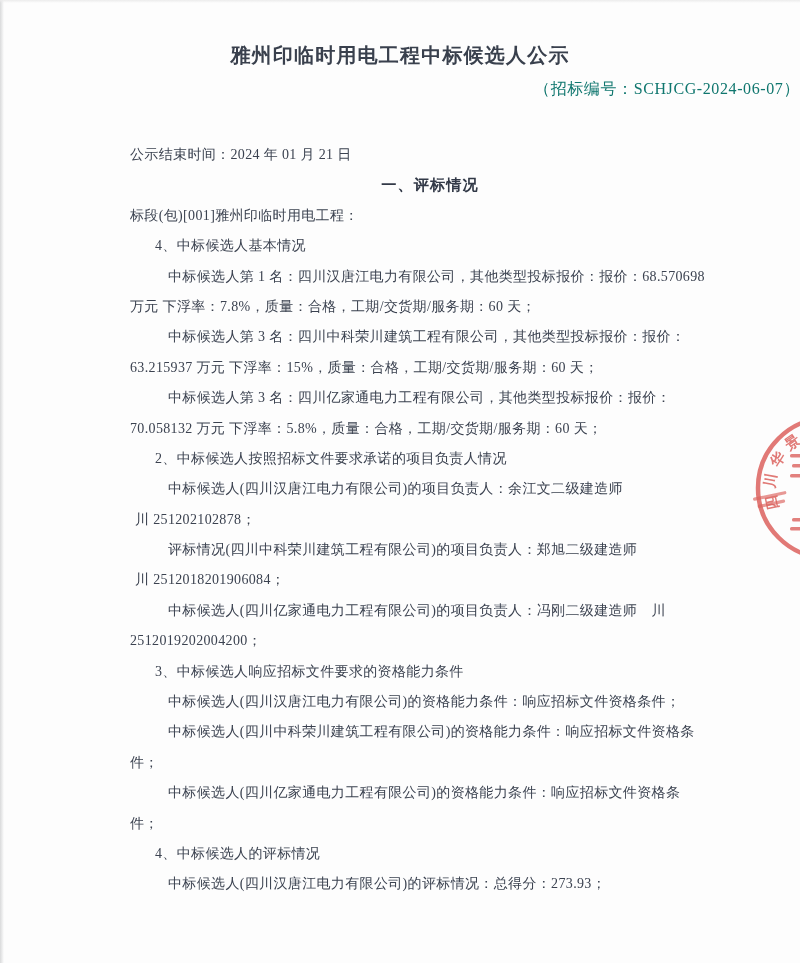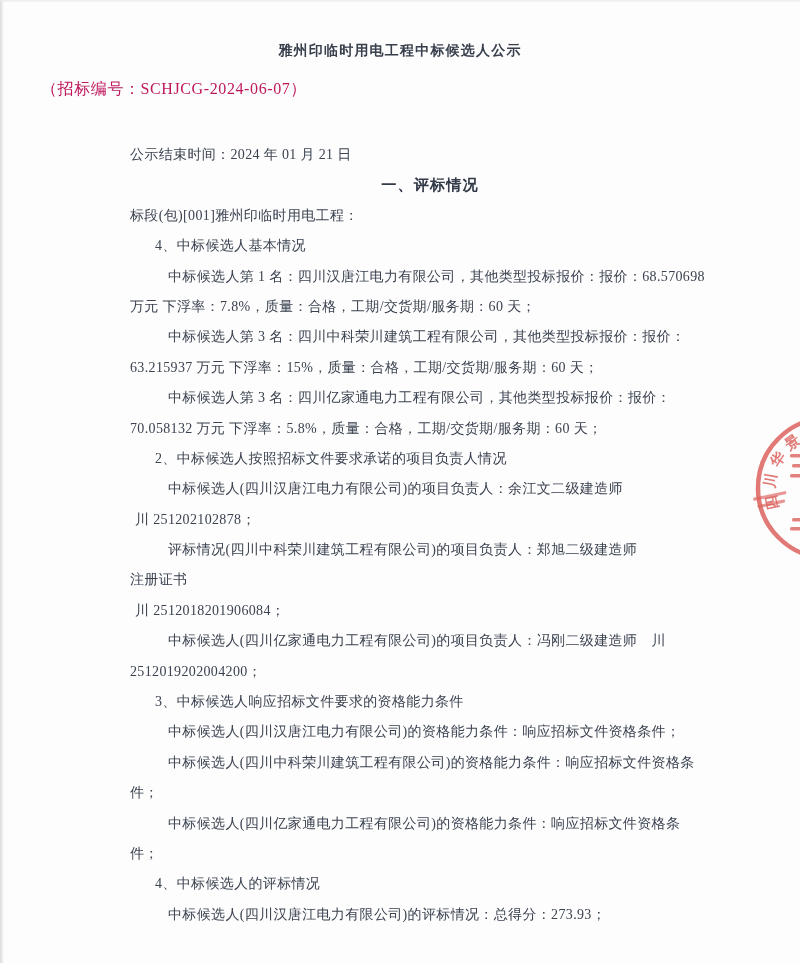--- a/index.html
+++ b/index.html
@@ -22,28 +22,28 @@
     pointer-events:none;
   }
   .edge-top{
     position:absolute;left:0;top:0;right:0;height:3px;
     background:linear-gradient(to bottom,#ececec,rgba(255,255,255,0));
     pointer-events:none;
   }
   .doc-title{
     position:absolute;top:42px;left:0;right:0;
     text-align:center;
-    font-size:14px;font-weight:600;letter-spacing:1.2px;
+    font-size:20px;font-weight:600;letter-spacing:1.2px;
     color:#39404d;
   }
   .doc-subtitle{
     position:absolute;top:79px;left:0;right:0;
-    text-align:left;
+    text-align:right;
     font-size:16px;font-weight:500;letter-spacing:0.6px;
-    color:#be185d;
+    color:#0f766e;
     padding-left:41px;
   }
   .doc-body{
     position:absolute;left:130px;top:140px;width:600px;
   }
   .line{
     white-space:nowrap;
     height:30.4px;line-height:30.4px;
     font-size:14px;letter-spacing:0.35px;
     color:#3b4250;
@@ -76,21 +76,20 @@
       <div class="line hang">中标候选人第 1 名：四川汉唐江电力有限公司，其他类型投标报价：报价：68.570698</div>
       <div class="line">万元 下浮率：7.8%，质量：合格，工期/交货期/服务期：60 天；</div>
       <div class="line hang">中标候选人第 3 名：四川中科荣川建筑工程有限公司，其他类型投标报价：报价：</div>
       <div class="line">63.215937 万元 下浮率：15%，质量：合格，工期/交货期/服务期：60 天；</div>
       <div class="line hang">中标候选人第 3 名：四川亿家通电力工程有限公司，其他类型投标报价：报价：</div>
       <div class="line">70.058132 万元 下浮率：5.8%，质量：合格，工期/交货期/服务期：60 天；</div>
       <div class="line num">2、中标候选人按照招标文件要求承诺的项目负责人情况</div>
       <div class="line hang">中标候选人(四川汉唐江电力有限公司)的项目负责人：余江文二级建造师</div>
       <div class="line tiny">川 251202102878；</div>
       <div class="line hang">评标情况(四川中科荣川建筑工程有限公司)的项目负责人：郑旭二级建造师</div>
-      <div class="line">注册证书</div>
       <div class="line tiny">川 2512018201906084；</div>
       <div class="line hang">中标候选人(四川亿家通电力工程有限公司)的项目负责人：冯刚二级建造师　川</div>
       <div class="line">2512019202004200；</div>
       <div class="line num">3、中标候选人响应招标文件要求的资格能力条件</div>
       <div class="line hang">中标候选人(四川汉唐江电力有限公司)的资格能力条件：响应招标文件资格条件；</div>
       <div class="line hang">中标候选人(四川中科荣川建筑工程有限公司)的资格能力条件：响应招标文件资格条</div>
       <div class="line">件；</div>
       <div class="line hang">中标候选人(四川亿家通电力工程有限公司)的资格能力条件：响应招标文件资格条</div>
       <div class="line">件；</div>
       <div class="line num">4、中标候选人的评标情况</div>

